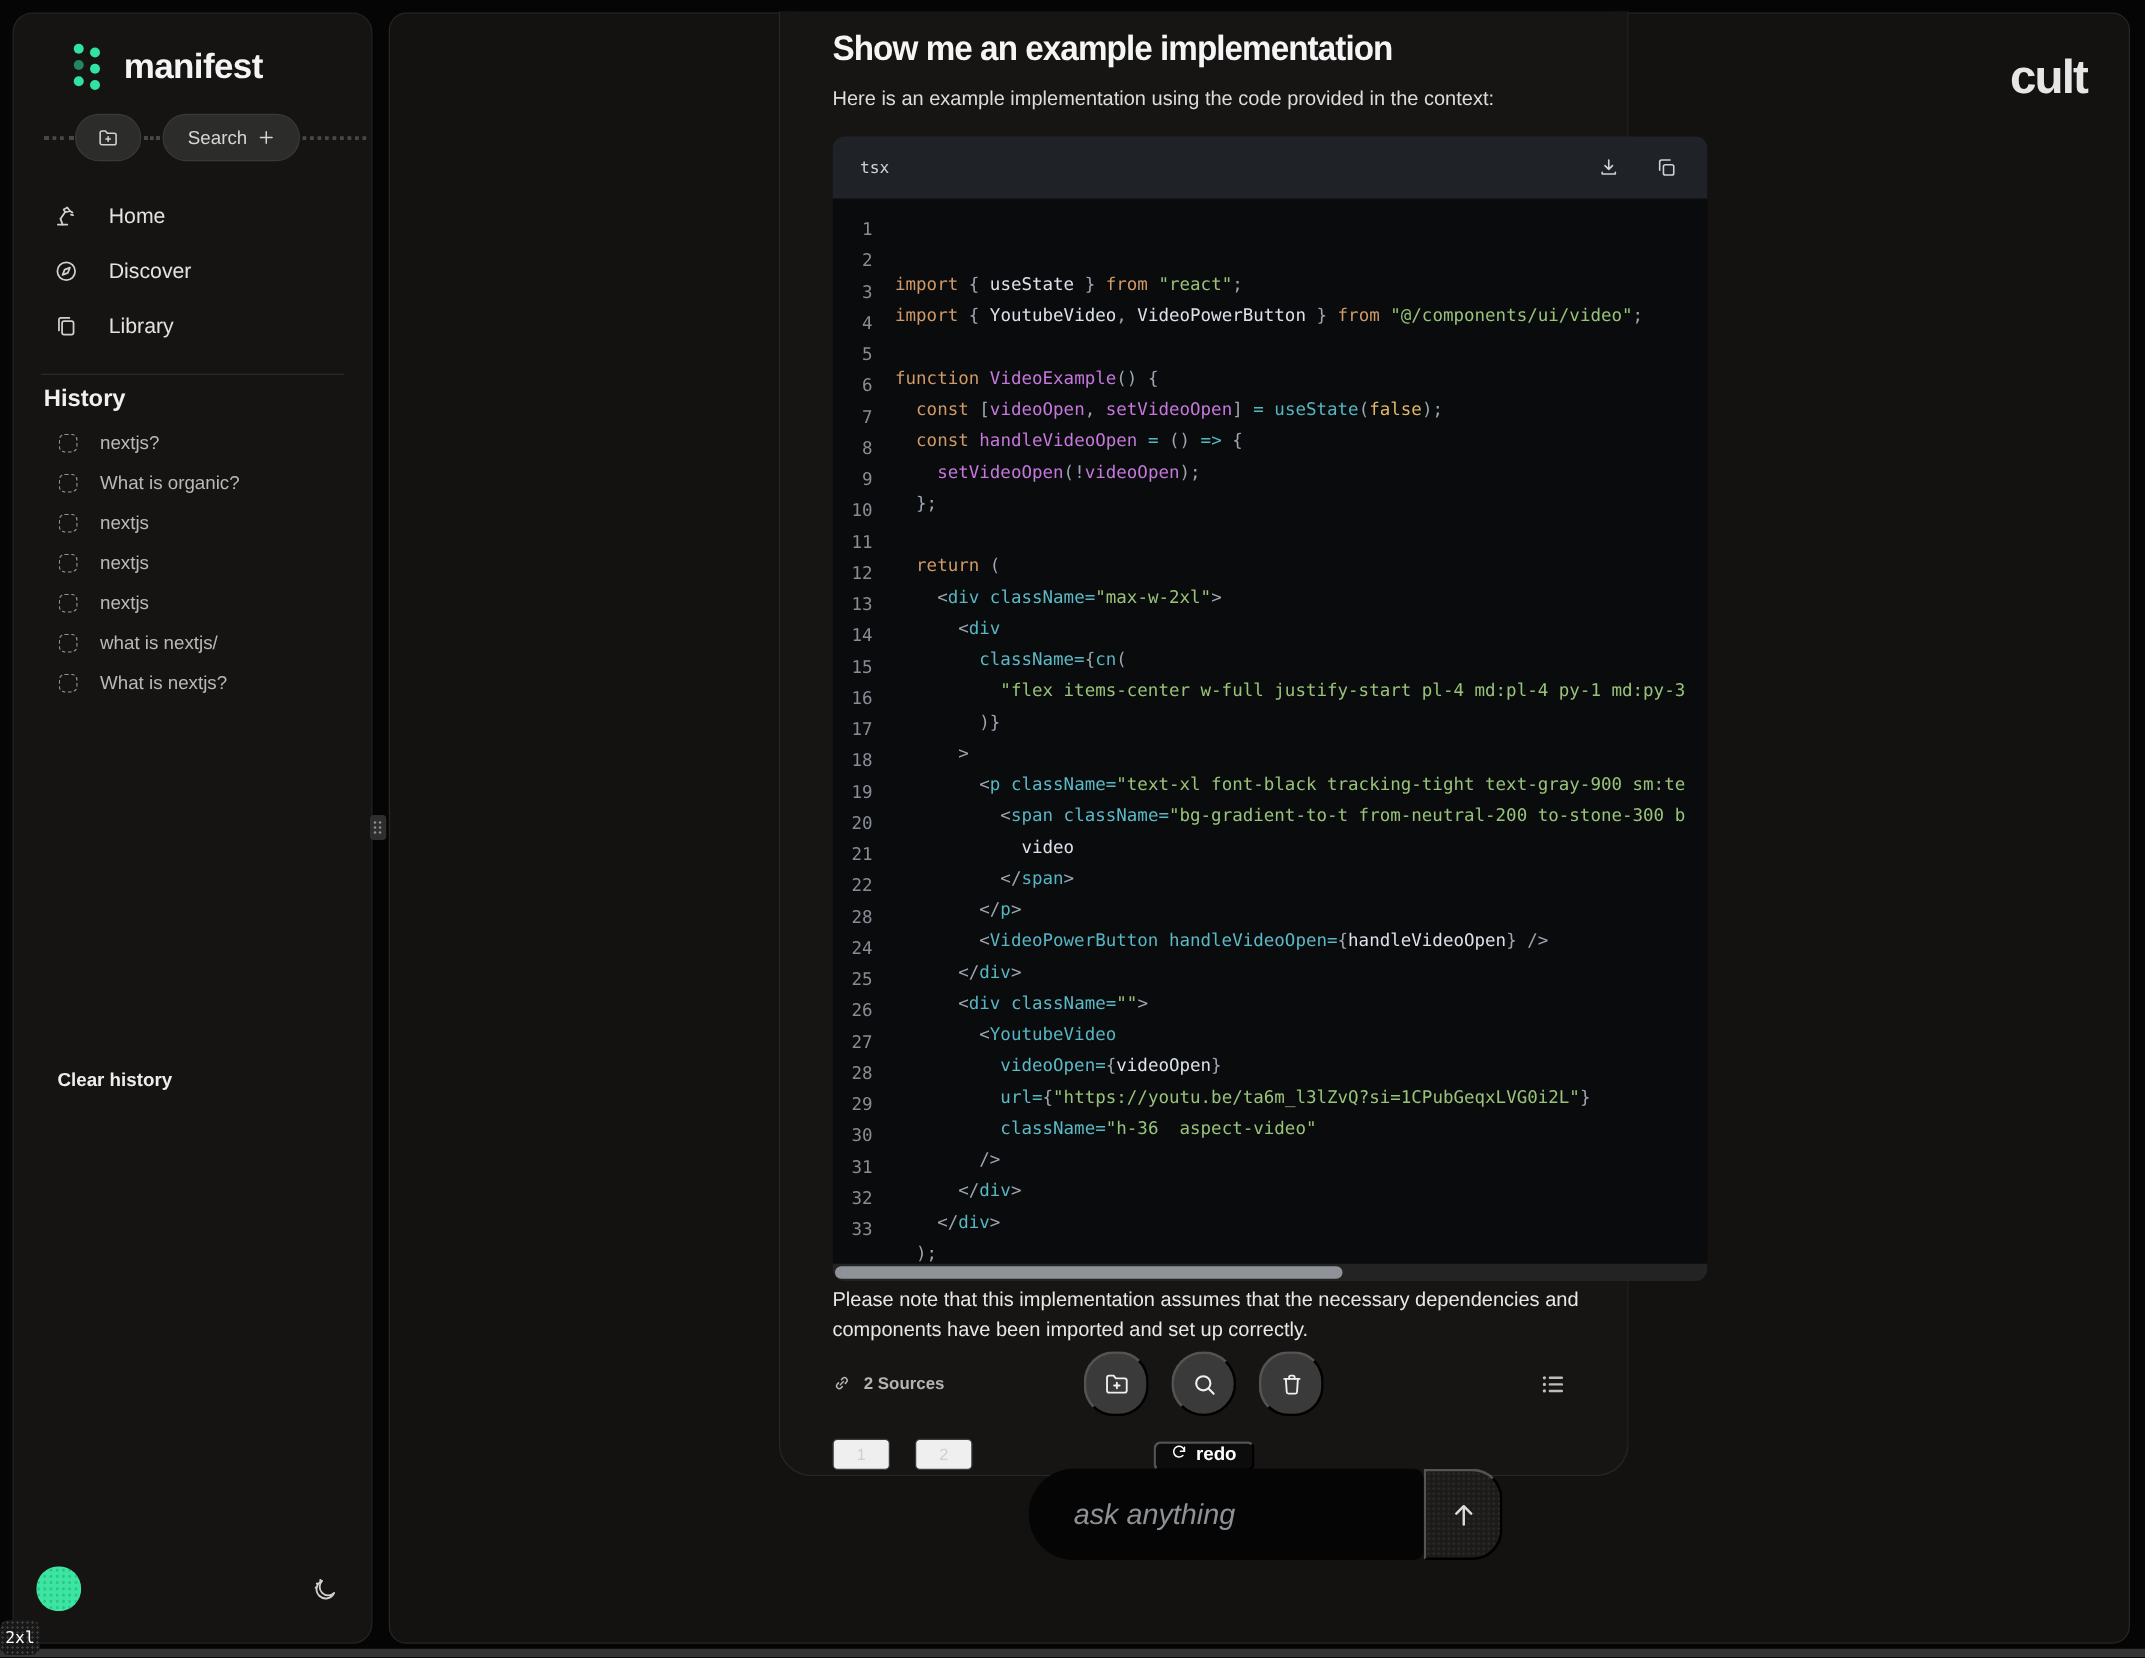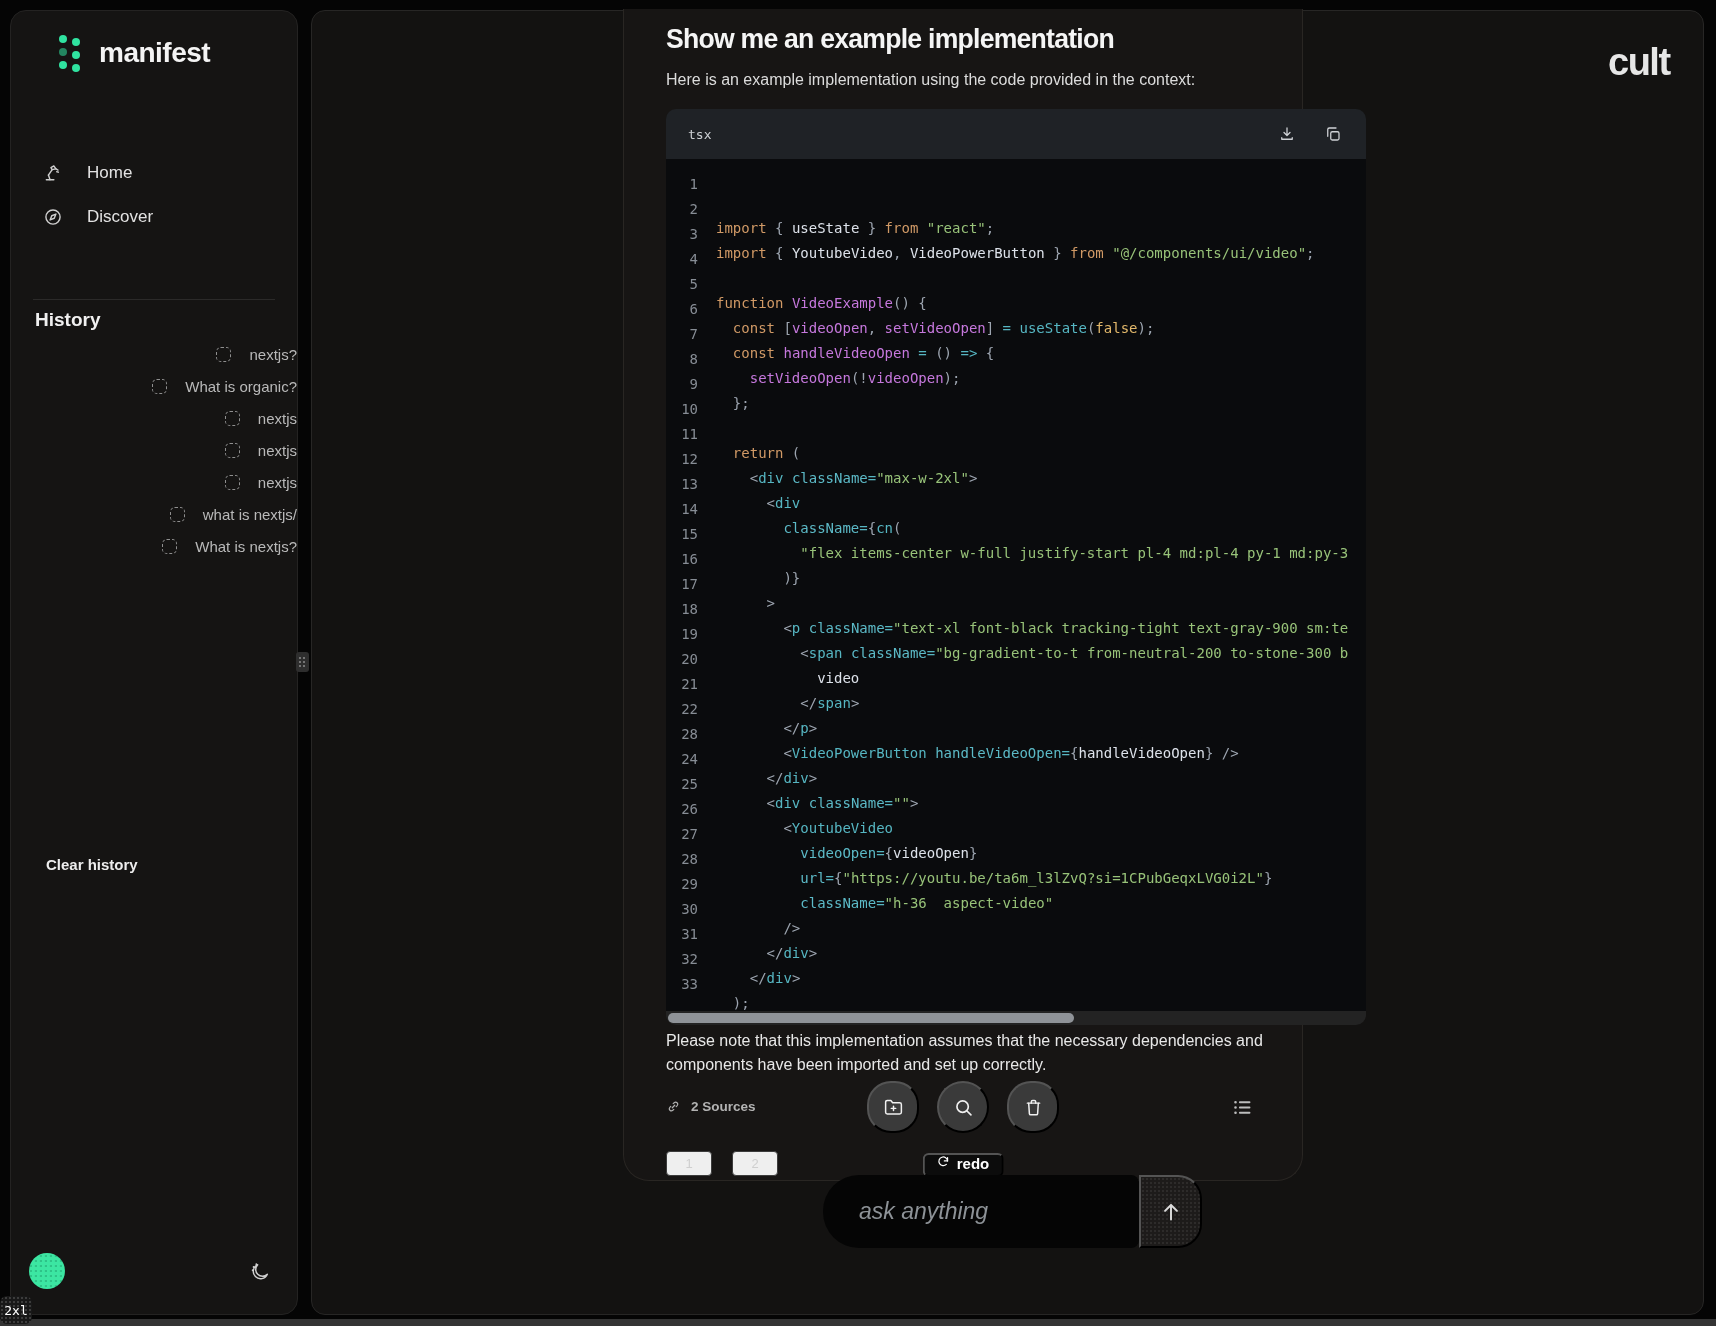--- a/index.html
+++ b/index.html
@@ -24,21 +24,21 @@
   .pill-btn{ position:absolute; height:38px; border-radius:19px; background:#2c2c2a; border:1px solid #3a3937;
              display:flex; align-items:center; justify-content:center; gap:8px; color:#d6d6d6; }
   .nav{ position:absolute; left:0; top:140px; width:100%; }
   .nav-item{ display:flex; align-items:center; gap:24px; padding:12px 0 12px 32px; color:#e2e2e2;
              font-size:17px; font-weight:500; }
   .nav-item svg{ flex:none; }
   .divider{ position:absolute; left:22px; right:22px; top:288px; border-top:1px solid #2b2a29; }
   .history-title{ position:absolute; left:24px; top:298px; font-size:19px; font-weight:800; color:#f0f0f0; }
   .history-list{ position:absolute; left:0; top:334px; width:100%; display:flex; flex-direction:column; gap:13px; }
   .history-item{ display:flex; align-items:center; gap:18px; padding-left:36px; height:19px;
-                 color:#b9b9b9; font-size:15px;justify-content:flex-end; }
+                 color:#b9b9b9; font-size:15px; }
   .hist-ic{ width:15px; height:15px; border:1.6px dashed #8f8f8f; border-radius:5px; flex:none; }
   .clear-history{ position:absolute; left:35px; top:845px; font-size:15px; font-weight:600; color:#ededed; }
   .avatar{ position:absolute; left:18px; top:1242px; width:36px; height:36px; border-radius:50%;
            background:#3ce6a2;
            background-image:radial-gradient(circle at 35% 60%, rgba(20,130,90,.35) 1px, transparent 1.4px);
            background-size:5px 5px; }
   .moon{ position:absolute; right:26px; top:1250px; }
   
   .main{ position:absolute; left:311px; top:10px; width:1393px; height:1305px; background:#131211;
          border:1px solid #272625; border-radius:14px; }
@@ -108,20 +108,41 @@
         <i style="left:0;top:2px"></i>
           <i style="left:13px;top:5px"></i>
         <i style="left:0;top:15px;opacity:.55"></i>
           <i style="left:13px;top:18px"></i>
         <i style="left:0;top:28px"></i>
           <i style="left:13px;top:31px"></i>
       </span>
       <span class="brand">manifest</span>
     </div>
 
+    <div class="search-row">
+      <span class="dash" style="left:24px;width:24px"></span>
+      <button class="pill-btn" style="left:49px;width:53px">
+        <span>
+          <svg width="17" height="17" viewBox="0 0 24 24" fill="none" stroke="#cfcfcf" stroke-width="1.8" stroke-linecap="round" stroke-linejoin="round">
+              <path d="M3 17.5V6a2 2 0 0 1 2-2h4l2 2.5h8a2 2 0 0 1 2 2v9a2 2 0 0 1-2 2H5a2 2 0 0 1-2-2z"></path>
+              <path d="M12 10.5v5M9.5 13h5"></path>
+            </svg>
+        </span>
+      </button>
+      <span class="dash" style="left:104px;width:13px"></span>
+      <button class="pill-btn" style="left:119px;width:110px;font-size:15px">
+        <span>Search</span>
+        <span>
+          <svg width="14" height="14" viewBox="0 0 24 24" fill="none" stroke="#d6d6d6" stroke-width="2" stroke-linecap="round">
+              <path d="M12 4v16M4 12h16"></path>
+            </svg>
+        </span>
+      </button>
+      <span class="dash" style="left:231px;width:51px"></span>
+    </div>
 
     <div class="nav">
         <div class="nav-item">
           <span>
             <svg width="20" height="20" viewBox="0 0 24 24" fill="none" stroke="#cfcfcf" stroke-width="1.7" stroke-linecap="round" stroke-linejoin="round">
               <path d="M4 20h9"></path>
               <path d="M8.5 20l-2-5.5"></path>
               <path d="M6.5 14.5L11 8"></path>
               <path d="M11 8l-1.5-2.5 3.5-2 2.5 3.5z"></path>
               <path d="M15.5 7l2.5 1.5M16.5 10.5l2 .5"></path>
@@ -130,20 +151,29 @@
           <span>Home</span>
         </div>
         <div class="nav-item">
           <span>
             <svg width="20" height="20" viewBox="0 0 24 24" fill="none" stroke="#cfcfcf" stroke-width="1.7" stroke-linecap="round" stroke-linejoin="round">
               <circle cx="12" cy="12" r="8.5"></circle>
               <path d="M15.5 8.5l-2 5-5 2 2-5z"></path>
             </svg>
           </span>
           <span>Discover</span>
+        </div>
+        <div class="nav-item">
+          <span>
+            <svg width="20" height="20" viewBox="0 0 24 24" fill="none" stroke="#cfcfcf" stroke-width="1.7" stroke-linecap="round" stroke-linejoin="round">
+              <rect x="8" y="7" width="11" height="13" rx="2"></rect>
+              <path d="M5 16V6a2 2 0 0 1 2-2h8"></path>
+            </svg>
+          </span>
+          <span>Library</span>
         </div>
       </div>
 
     <div class="divider"></div>
     <div class="history-title">History</div>
     <div class="history-list">
         <div class="history-item">
           <span class="hist-ic"></span>
           <span>nextjs?</span>
         </div>

